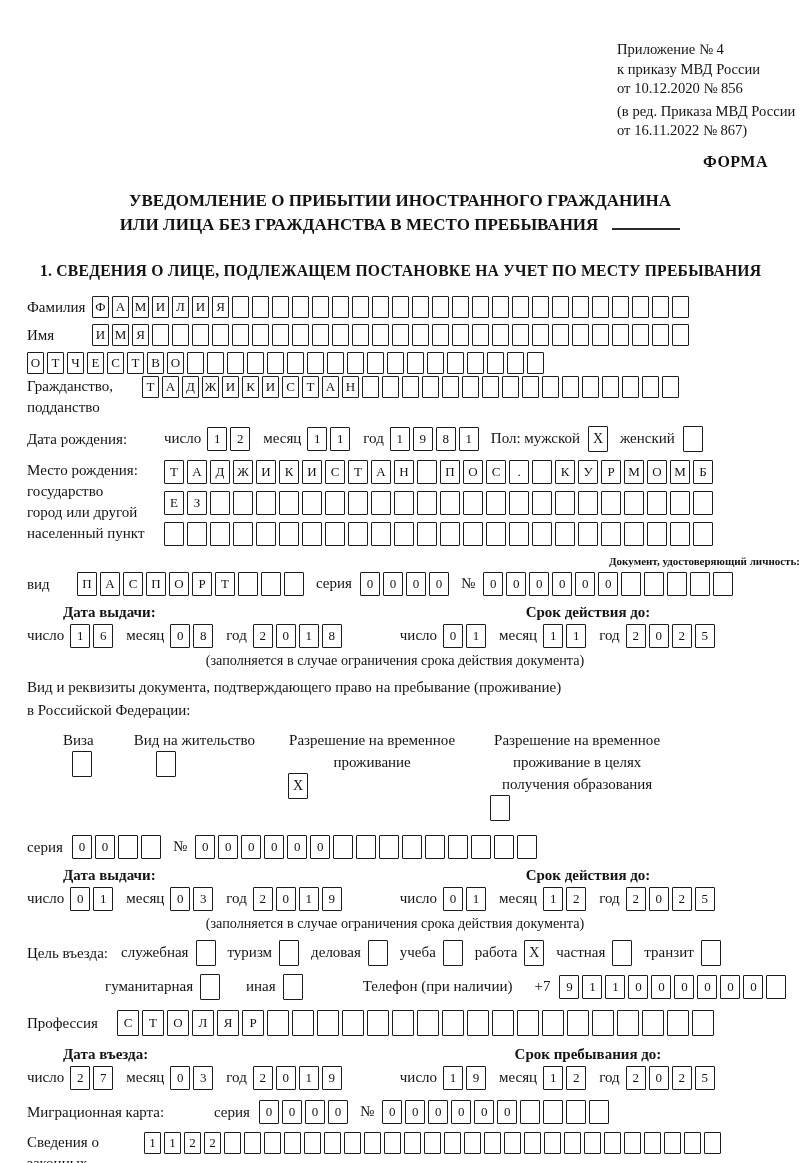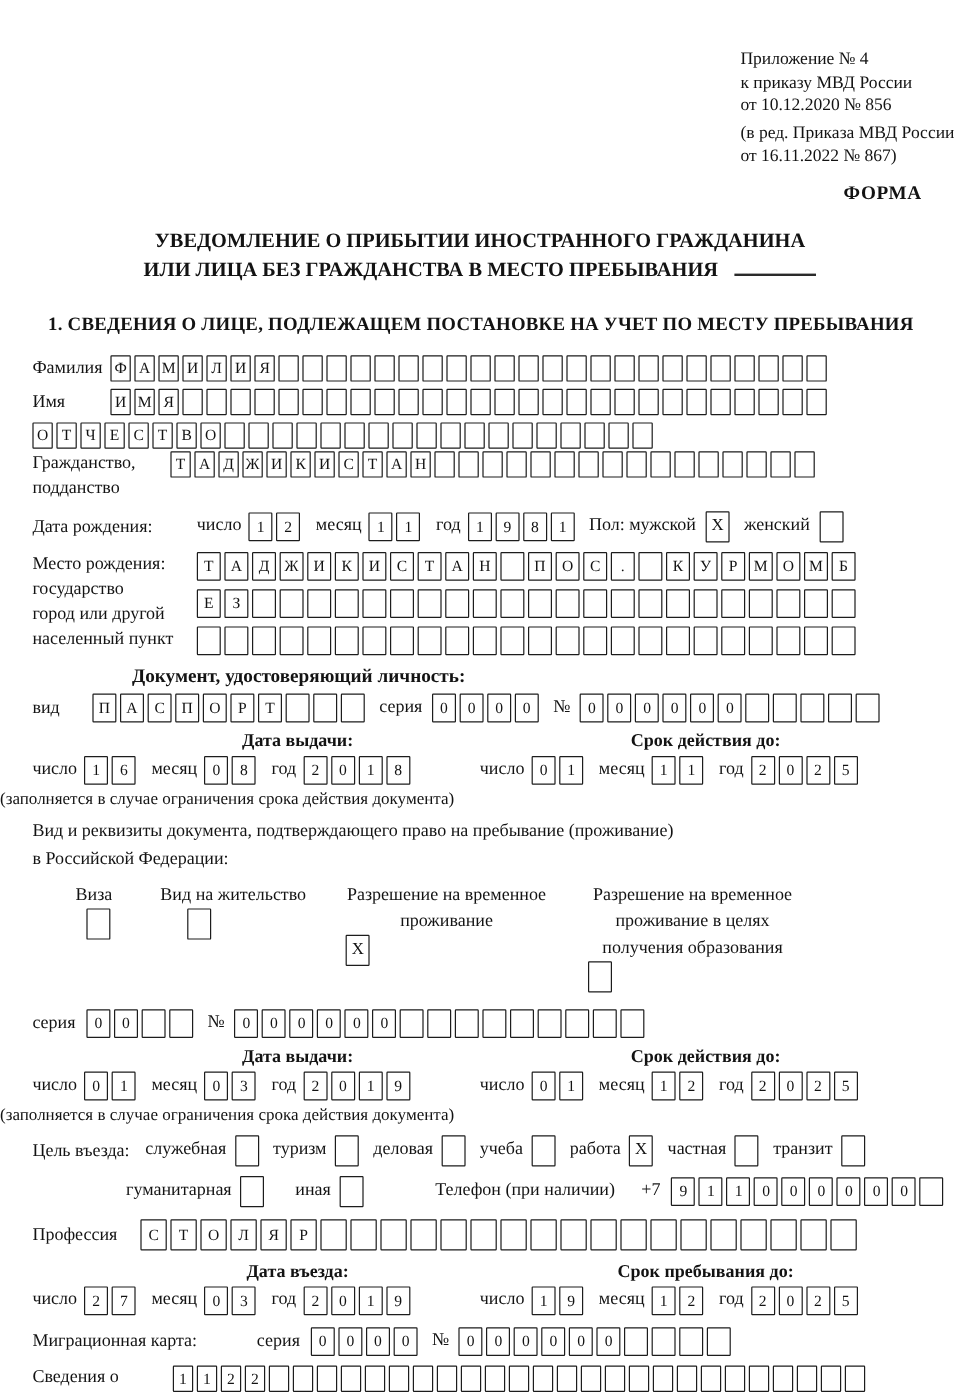--- a/index.html
+++ b/index.html
@@ -24,33 +24,33 @@
   .cell{display:flex;align-items:center;justify-content:center;flex:none;
         width:15px;height:20px;border:1.5px solid #1c1c1c;background:#fff;
         font-size:13px;line-height:1;border-radius:1px;}
   .md .cell{width:18px;height:22px;}
   .lg .cell{width:20px;height:24px;}
   .cb .cell{width:18px;height:24px;font-size:14px;}
   .colcells{display:flex;flex-direction:column;row-gap:7px;}
   
   .mt2{margin-top:2px}.mt5{margin-top:5px}.mt6{margin-top:6px}.mt8{margin-top:8px}
   .mt10{margin-top:10px}.mt14{margin-top:14px}.mt16{margin-top:16px}
-  .dochead{margin-top:9px;margin-left:110px;text-align:left;font-weight:bold;font-size:16px;}
+  .dochead{margin-top:9px;margin-left:110px;text-align:right;font-weight:bold;font-size:11px;}
   .midlbl{margin:0 8px 0 12px;flex:none;}
   
   .dhead{display:flex;margin-left:63px;font-weight:bold;}
-  .dhead .h1{width:370px;text-align:center;font-family:Liberation Serif, serif;}
+  .dhead .h1{width:370px;text-align:left;font-family:Liberation Serif, serif;}
   .dhead .h2{width:310px;text-align:center;}
   .dateline{margin-top:3px;}
   .dg{display:flex;align-items:center;}
   .dg .t{margin-right:6px;flex:none;}
   .dg .cells{margin-right:13px;}
   .dg .cells:last-child{margin-right:0;}
   .g2{margin-left:58px;}
-  .noteright{margin:4px 10px 0 0;text-align:left;font-size:14.2px;}
+  .noteright{margin:4px 10px 0 0;text-align:center;font-size:14.2px;}
   
   .optrow{display:flex;align-items:flex-start;margin:10px 0 0 63px;}
   .opt{display:flex;align-items:flex-start;flex-direction:column;}
   .opt .olbl{line-height:22px;}
   .opt .cells{margin-left:9px;margin-top:0;}
   .optwrap{width:186px;text-align:center;line-height:22px;}
   
   .p-item{display:flex;align-items:center;margin-right:12px;}
   .p-item .cells{margin-left:7px;}
 </style>

